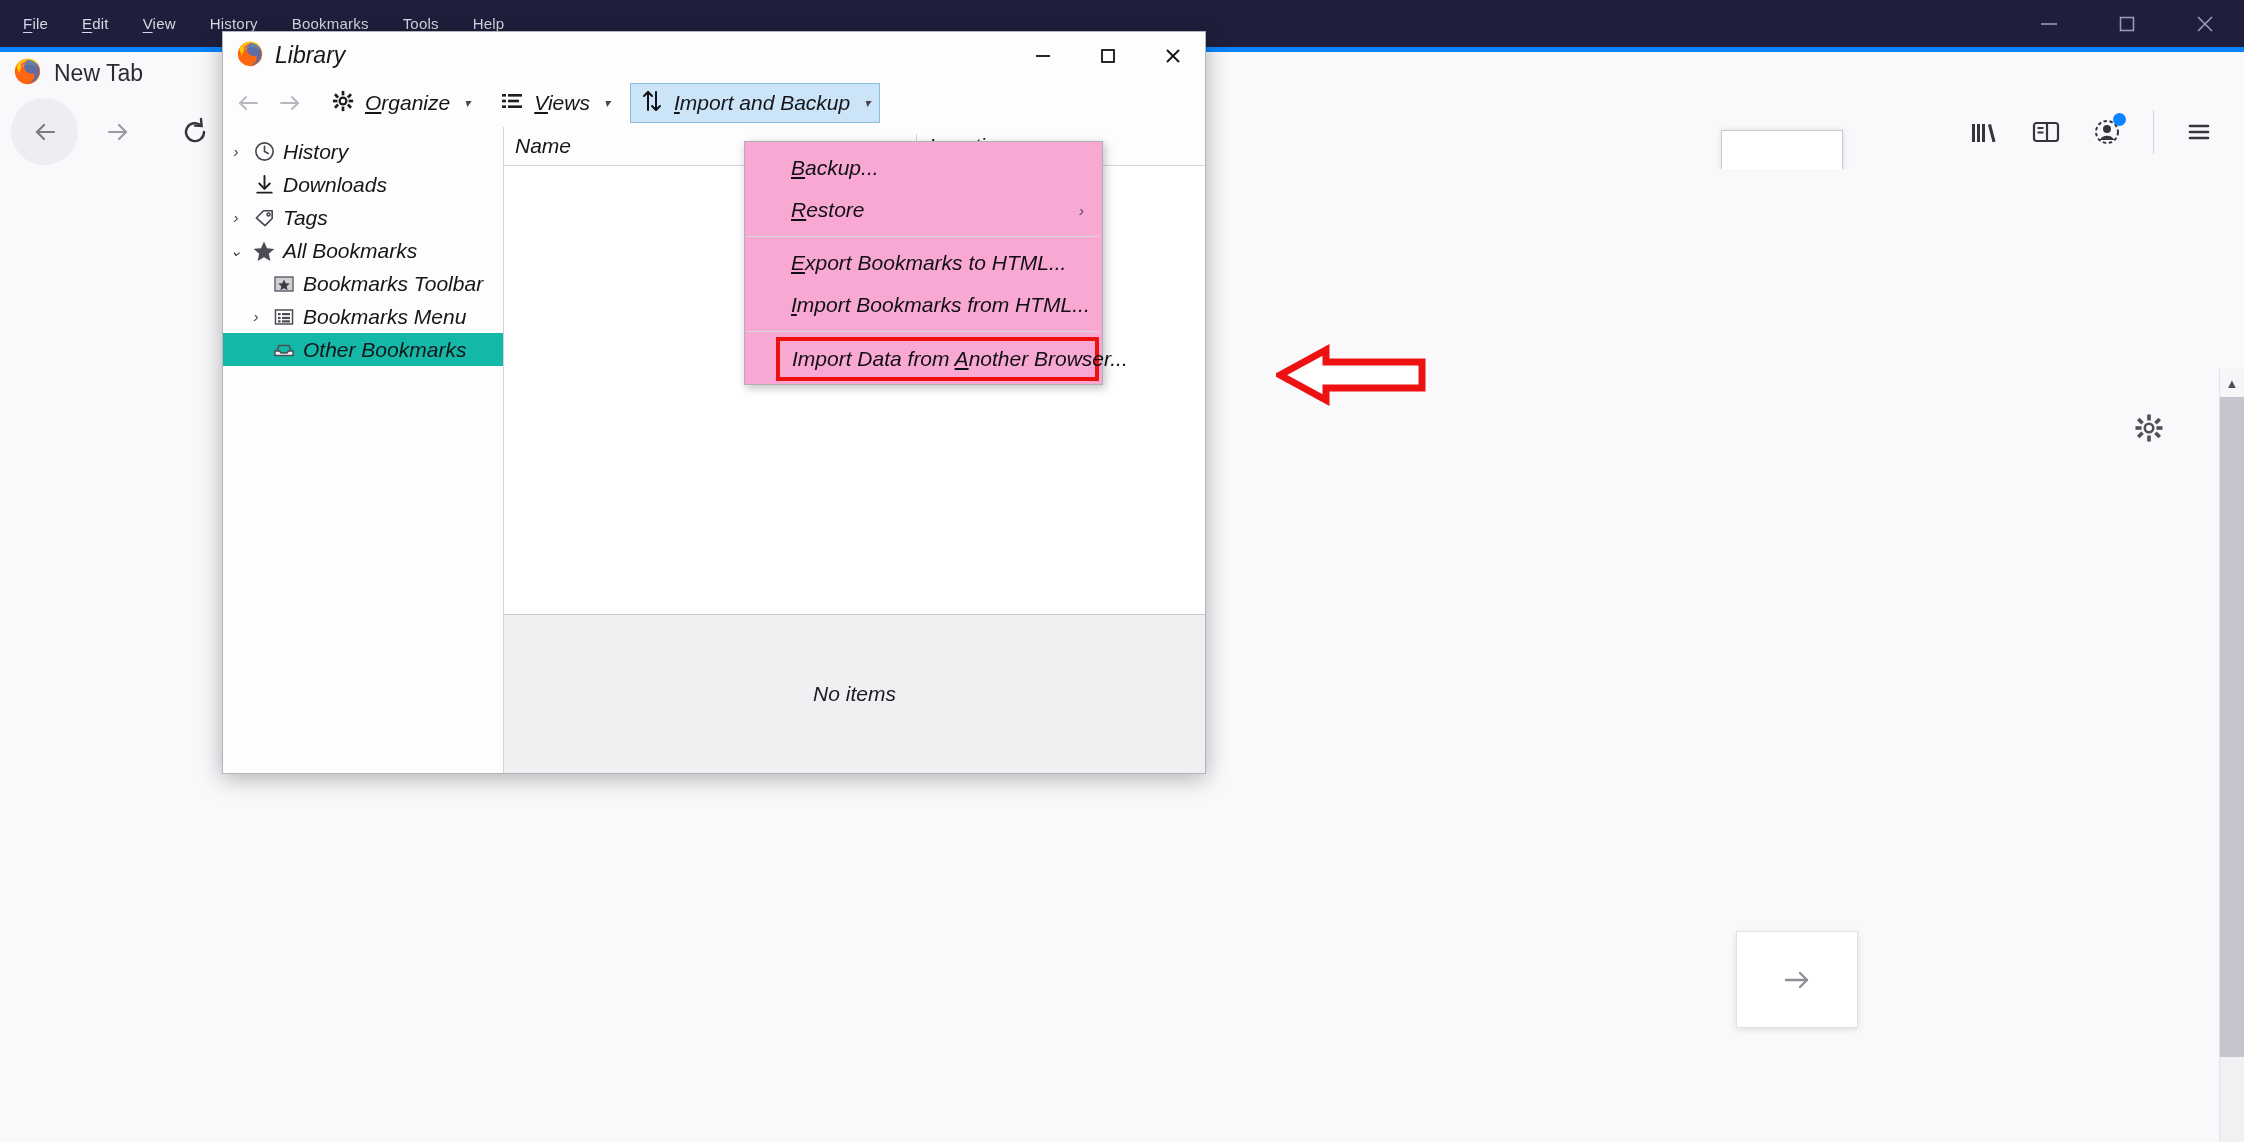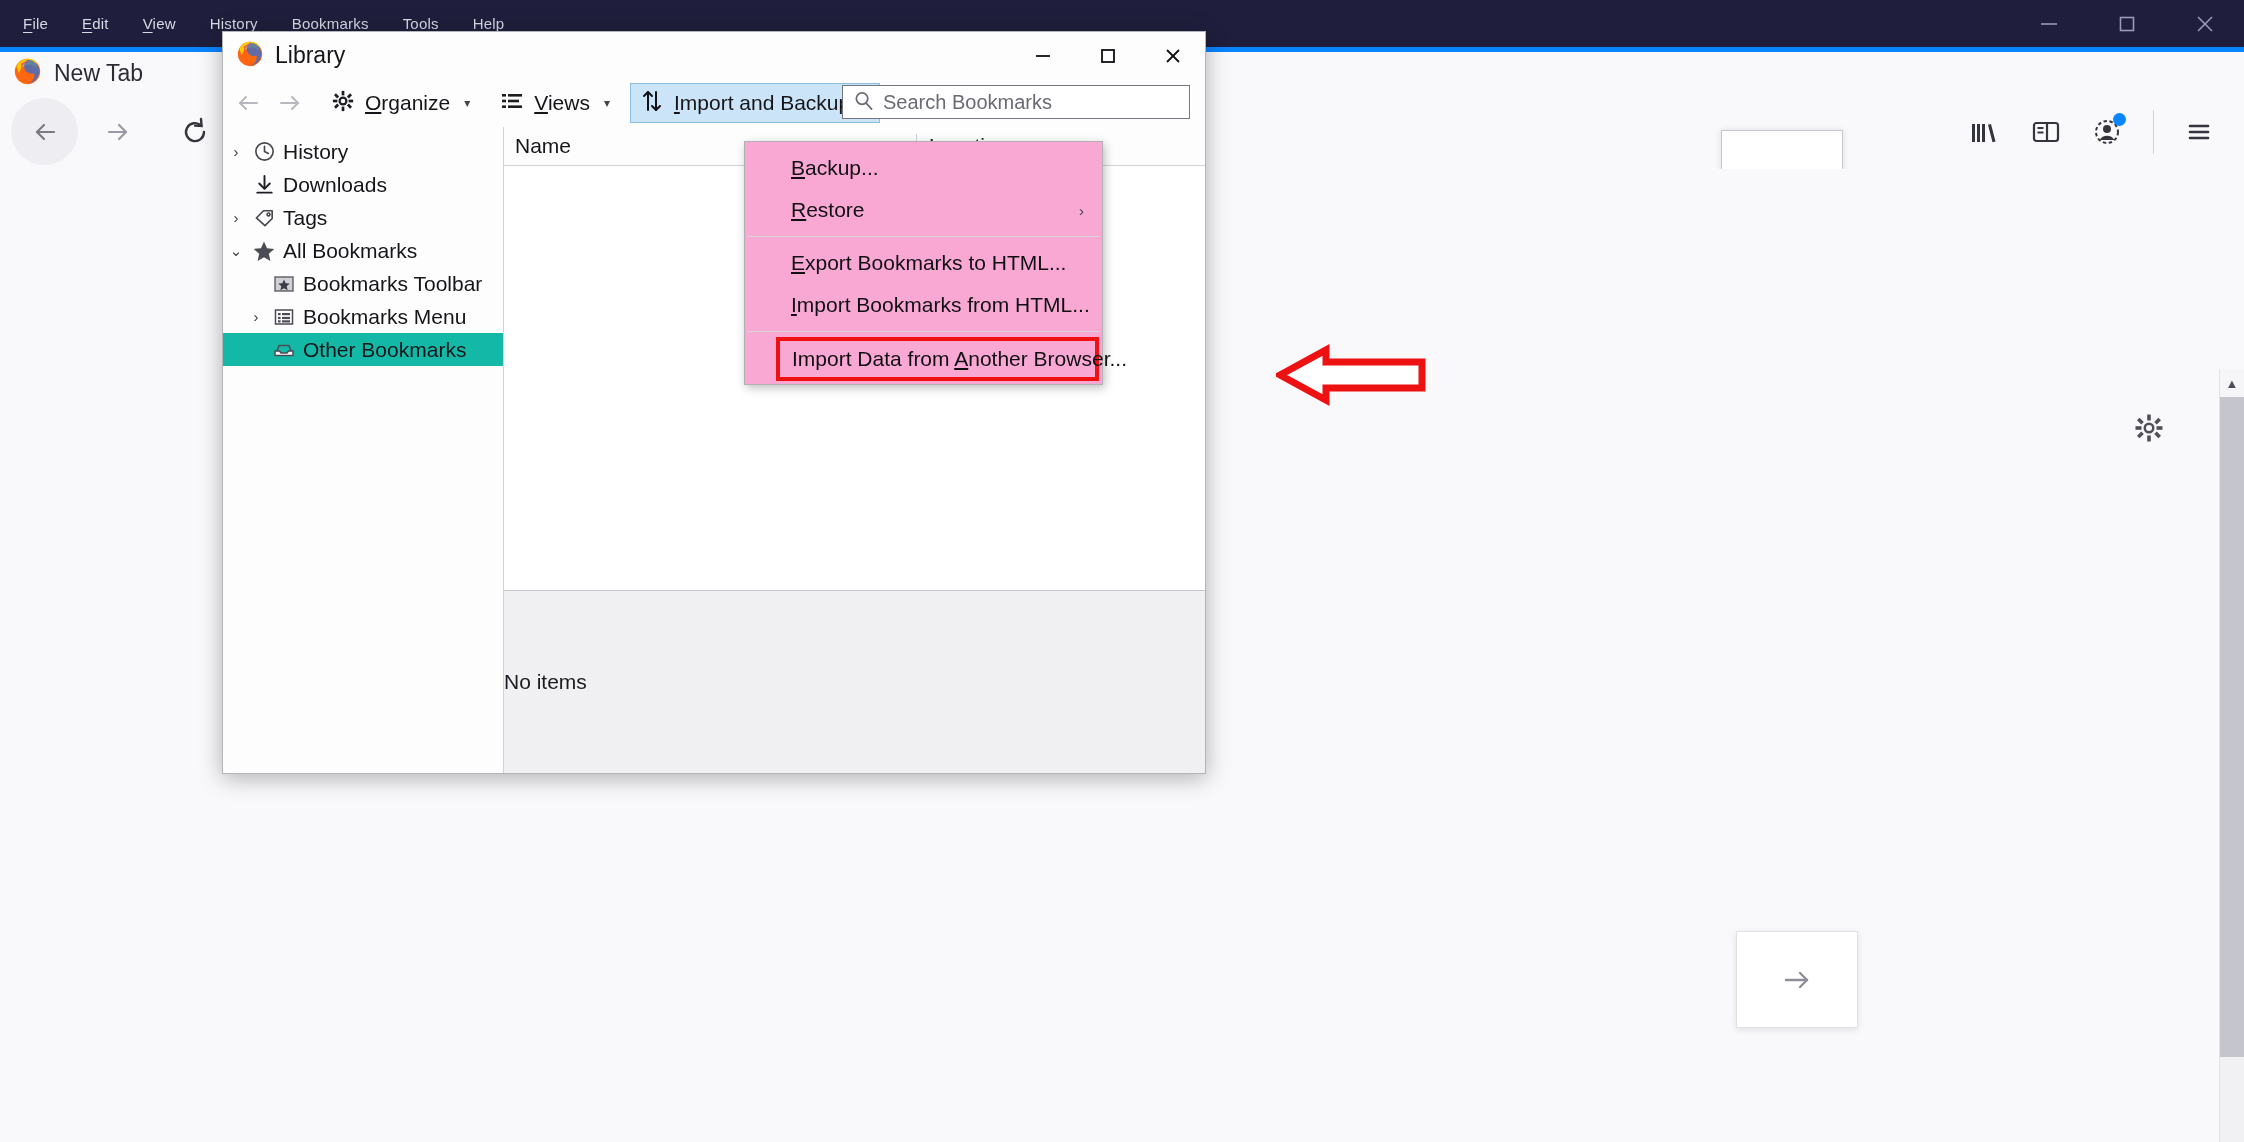--- a/index.html
+++ b/index.html
@@ -137,21 +137,21 @@
     color: #8e8e98;
   }
 
   
   .library {
     position: absolute; left: 222px; top: 31px;
     width: 982px; height: 741px;
     background: #ffffff;
     border: 1px solid #b4b4bc;
     box-shadow: 0 4px 22px rgba(0,0,0,0.30);
-    display: flex; flex-direction: column;
+    display: flex; flex-direction: column; font-style: italic;
   }
   .lib-titlebar {
     height: 47px;
     display: flex; align-items: center;
     background: #fdfdfd;
     flex: none;
     position: relative;
   }
   .lib-title-left { display: flex; align-items: center; gap: 12px; padding-left: 14px; }
   .lib-title-text { font-size: 23px; color: #16161a; }
@@ -230,23 +230,23 @@
     height: 38px; flex: none;
     display: flex; align-items: center;
     background: #fdfdfd;
     border-bottom: 1px solid #d2d2d8;
     font-size: 21px; color: #16161a;
   }
   .col-name { width: 412px; padding-left: 11px; box-sizing: border-box; flex: none; }
   .col-loc { flex: 1; padding-left: 12px; border-left: 1px solid #d2d2d8; height: 24px; display: flex; align-items: center; }
   .result-area { flex: 1; background: #ffffff; border-bottom: 1px solid #c8c8d0; }
   .detail-pane {
-    height: 182px; flex: none;
+    height: 158px; flex: none;
     background: #f0f0f2;
-    display: flex; align-items: center; justify-content: flex-start;
+    display: flex; align-items: center; justify-content: center;
     font-size: 21px; color: #1b1b20;
   }
 
   
   .dropdown {
     position: absolute; left: 521px; top: 109px;
     width: 357px;
     background: #f9a8d4;
     border: 1px solid #b0b0b6;
     box-shadow: 2px 3px 9px rgba(0,0,0,0.25);
@@ -519,29 +519,20 @@
             <line x1="8" y1="22" x2="8" y2="4"></line>
               <polyline points="4,8 8,4 12,8"></polyline>
             <line x1="16" y1="4" x2="16" y2="22"></line>
               <polyline points="12,18 16,22 20,18"></polyline>
           </svg>
         </span>
         <span><u>I</u>mport and Backup</span>
         <span class="tb-caret">▾</span>
       </div>
 
-      <div class="searchbox">
-        <span>
-          <svg width="21" height="21" viewBox="0 0 22 22" fill="none" stroke="#6a6a74" stroke-width="1.8">
-            <circle cx="9.5" cy="9" r="6"></circle>
-              <line x1="14" y1="14" x2="19.5" y2="20" stroke-linecap="round"></line>
-          </svg>
-        </span>
-        <span class="ph">Search Bookmarks</span>
-      </div>
     </div>
 
     <div class="lib-body">
 
       <div class="lib-sidebar">
 
         <div class="tree-row indent-1">
           <span class="twisty">›</span>
           <span class="tree-icon">
             <svg width="23" height="23" viewBox="0 0 24 24" fill="none" stroke="#46464f" stroke-width="1.7">

